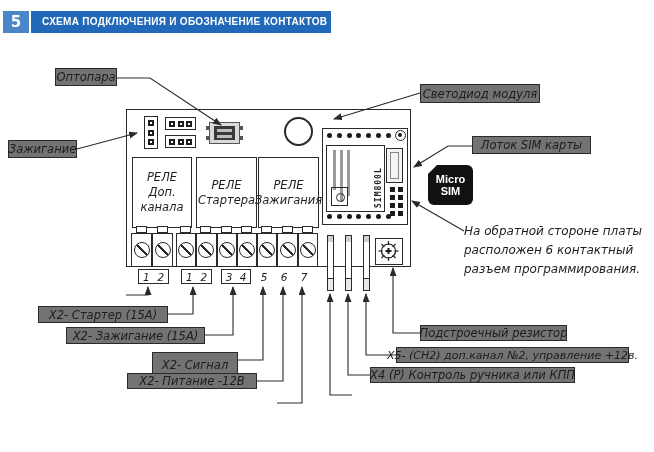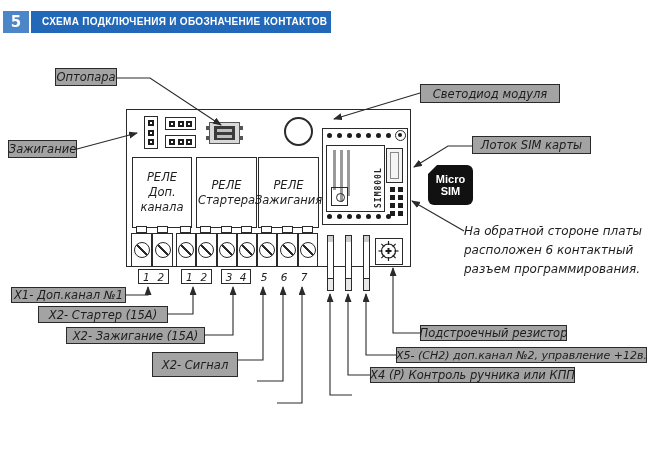--- a/index.html
+++ b/index.html
@@ -7,21 +7,21 @@
          font-family:"DejaVu Sans",sans-serif;color:#1d1d1d;}
   
   .hdr-num{position:absolute;left:3px;top:11px;width:26px;height:22px;background:#4a86c8;
            color:#fff;font:bold 15px/22px "DejaVu Sans",sans-serif;text-align:center;}
   .hdr-bar{position:absolute;left:31px;top:11px;width:300px;height:22px;background:#2268b8;
            color:#fff;font:bold 10px/22px "Liberation Sans",sans-serif;padding-left:11px;
            letter-spacing:.3px;box-sizing:border-box;}
   
   .dg-title{position:absolute;left:243px;top:42px;font-size:16px;letter-spacing:.6px;color:#222;}
   
-  .lbl{position:absolute;border:1.2px solid #2a2a2a;background:#a3a3a3;box-sizing:border-box;
+  .lbl{position:absolute;border:1.2px solid #2a2a2a;background:#737373;box-sizing:border-box;
        font-style:italic;font-size:11.5px;color:#1d1d1d;text-align:center;
        white-space:nowrap;display:flex;align-items:center;justify-content:center;z-index:6;}
   .note{position:absolute;left:464px;top:222px;width:196px;font-style:italic;font-size:12px;
         line-height:19px;color:#1d1d1d;z-index:6;}
   
   .board{position:absolute;left:126px;top:109px;width:285px;height:158px;
          border:1.6px solid #2a2a2a;box-sizing:border-box;background:#fff;}
   .jmp-v{position:absolute;left:144px;top:116px;width:14px;height:33px;border:1.4px solid #2a2a2a;
          box-sizing:border-box;display:flex;flex-direction:column;align-items:center;justify-content:space-evenly;}
   .jmp-h{position:absolute;width:31px;height:13px;border:1.4px solid #2a2a2a;box-sizing:border-box;
@@ -252,28 +252,28 @@
     </svg>
   </div>
 
   <div class="simbadge">
     <div>Micro</div>
     <div>SIM</div>
   </div>
 
   <div class="lbl" style="left:55px;top:68px;width:62px;height:18px">Оптопара</div>
   <div class="lbl" style="left:8px;top:140px;width:69px;height:18px">Зажигание</div>
-  <div class="lbl" style="left:420px;top:84px;width:140px;height:19px">Светодиод модуля</div>
+  <div class="lbl" style="left:420px;top:84px;width:120px;height:19px">Светодиод модуля</div>
   <div class="lbl" style="left:472px;top:136px;width:119px;height:18px">Лоток SIM карты</div>
-  <div class="lbl" style="left:11px;top:287px;width:115px;height:16px">Х1- Доп.канал №1</div>
   <div class="lbl" style="left:38px;top:306px;width:130px;height:17px">Х2- Стартер (15А)</div>
   <div class="lbl" style="left:66px;top:327px;width:139px;height:17px">Х2- Зажигание (15А)</div>
   <div class="lbl" style="left:152px;top:352px;width:86px;height:25px">Х2- Сигнал</div>
+  <div class="lbl" style="left:127px;top:373px;width:130px;height:16px">Х2- Питание -12В</div>
   <div class="lbl" style="left:420px;top:325px;width:147px;height:16px">Подстроечный резистор</div>
-  <div class="lbl" style="left:396px;top:347px;width:251px;height:16px;font-size:11px">Х5- (СН2) доп.канал №2, управление +12в.</div>
+  <div class="lbl" style="left:396px;top:347px;width:233px;height:16px;font-size:11px">Х5- (СН2) доп.канал №2, управление +12в.</div>
   <div class="lbl" style="left:370px;top:367px;width:205px;height:16px">Х4 (Р) Контроль ручника или КПП</div>
 
   <div class="note">
     <div>На обратной стороне платы</div>
     <div>расположен 6 контактный</div>
     <div>разъем программирования.</div>
   </div>
 
   <svg class="overlay" width="654" height="452" viewBox="0 0 654 452">
     <defs>

